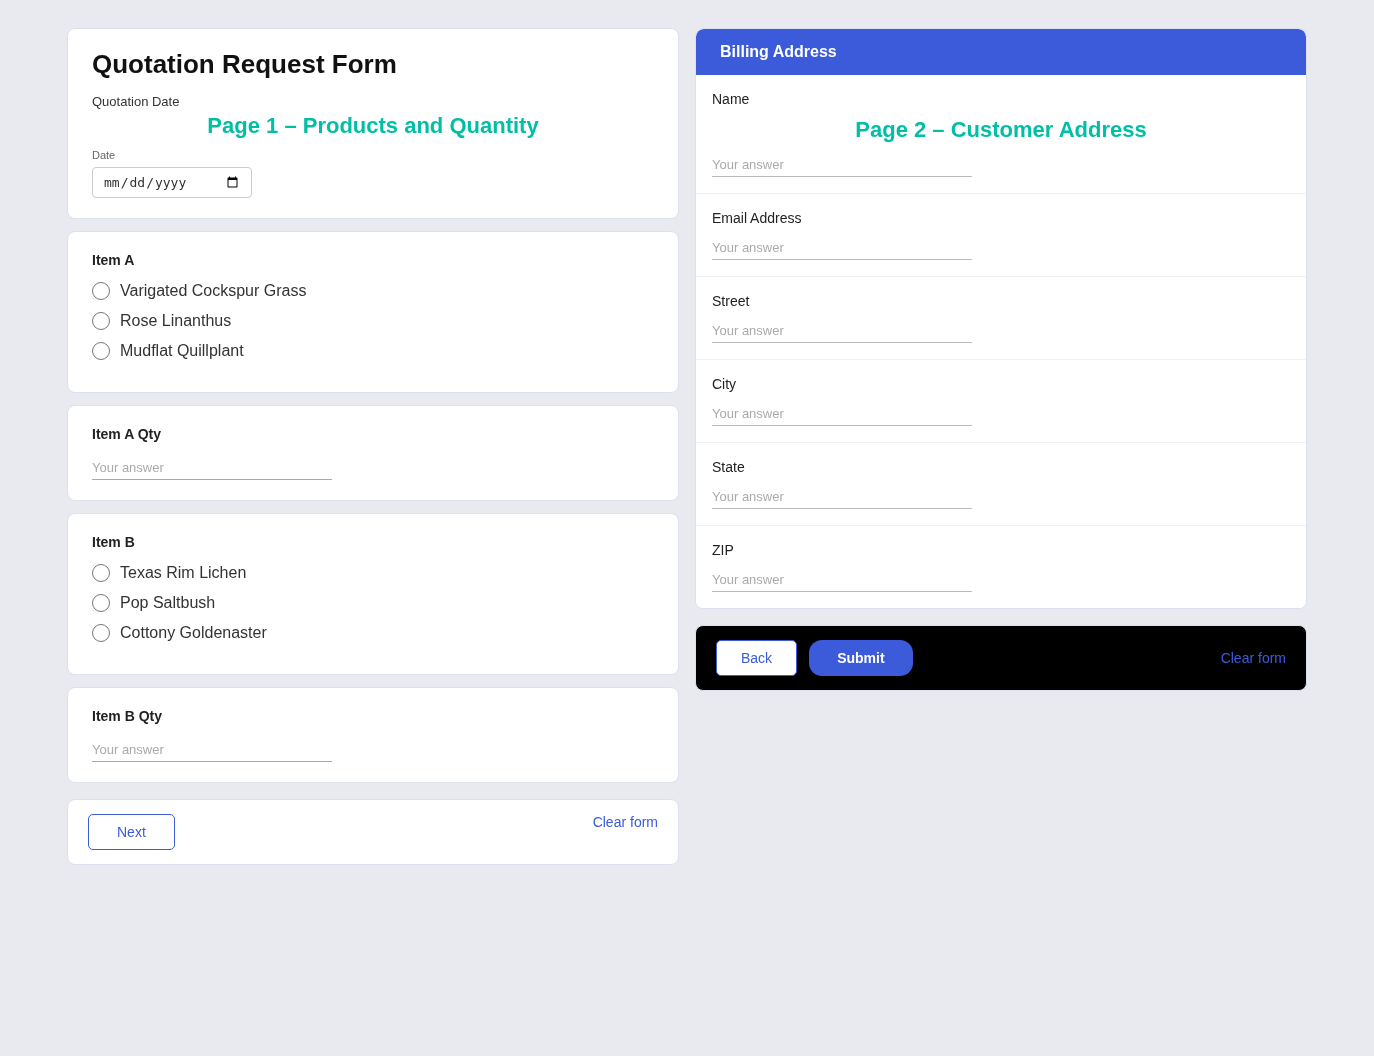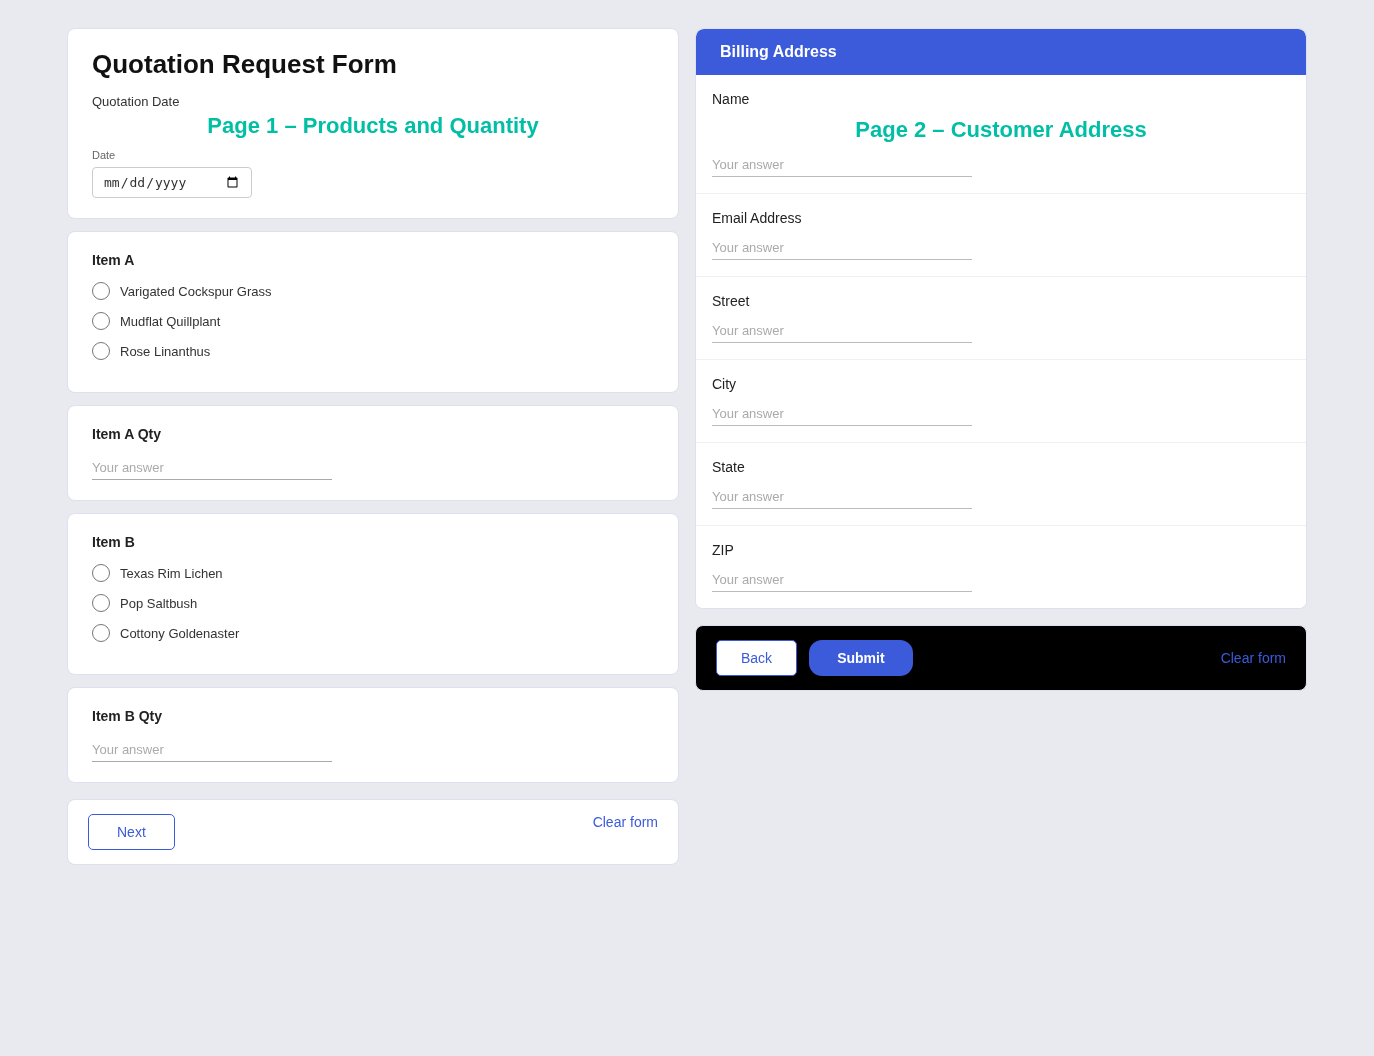--- a/index.html
+++ b/index.html
@@ -78,21 +78,21 @@
       margin-bottom: 12px;
       cursor: pointer;
     }
     .radio-option input[type="radio"] {
       width: 18px;
       height: 18px;
       accent-color: #3b5bdb;
       cursor: pointer;
     }
     .radio-label {
-      font-size: 13px;
+      font-size: 16px;
       color: #333;
     }
     .text-input {
       border: none;
       border-bottom: 1.5px solid #aaa;
       width: 240px;
       padding: 4px 0;
       font-size: 13px;
       color: #999;
       outline: none;
@@ -233,25 +233,25 @@
     </div>
 
     <div class="card">
       <div class="section-title">Item A</div>
       <div class="radio-option">
         <input type="radio" name="item_a" style="">
         <span class="radio-label">Varigated Cockspur Grass</span>
       </div>
       <div class="radio-option">
         <input type="radio" name="item_a" style="">
+        <span class="radio-label">Rose Linanthus</span>
+      </div>
+      <div class="radio-option">
+        <input type="radio" name="item_a" style="">
         <span class="radio-label">Mudflat Quillplant</span>
-      </div>
-      <div class="radio-option">
-        <input type="radio" name="item_a" style="">
-        <span class="radio-label">Rose Linanthus</span>
       </div>
     </div>
 
     <div class="card">
       <div class="section-title">Item A Qty</div>
       <input class="text-input" type="text" placeholder="Your answer" style="">
     </div>
 
     <div class="card">
       <div class="section-title">Item B</div>

